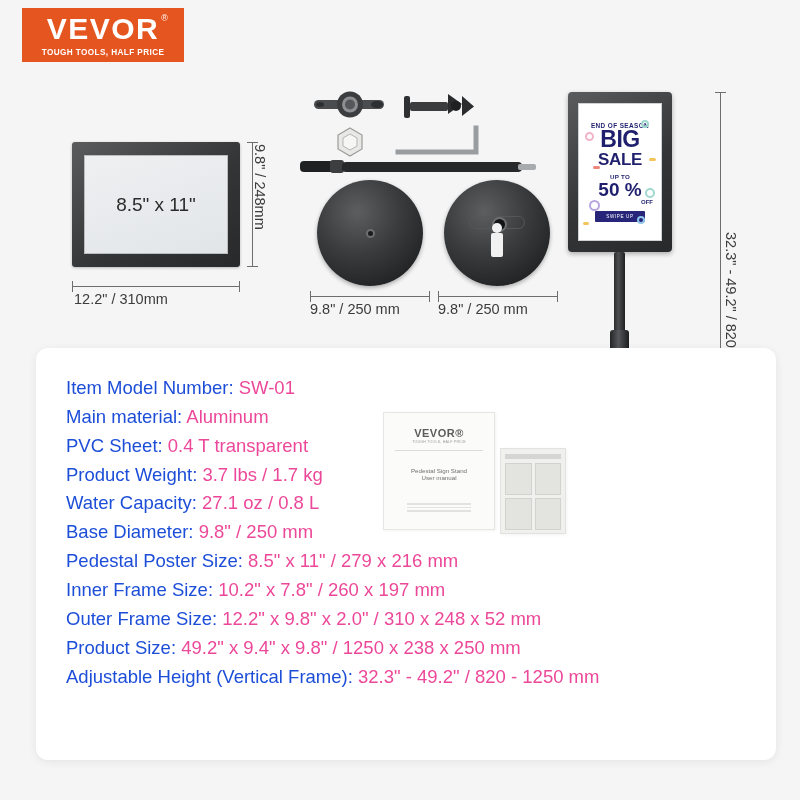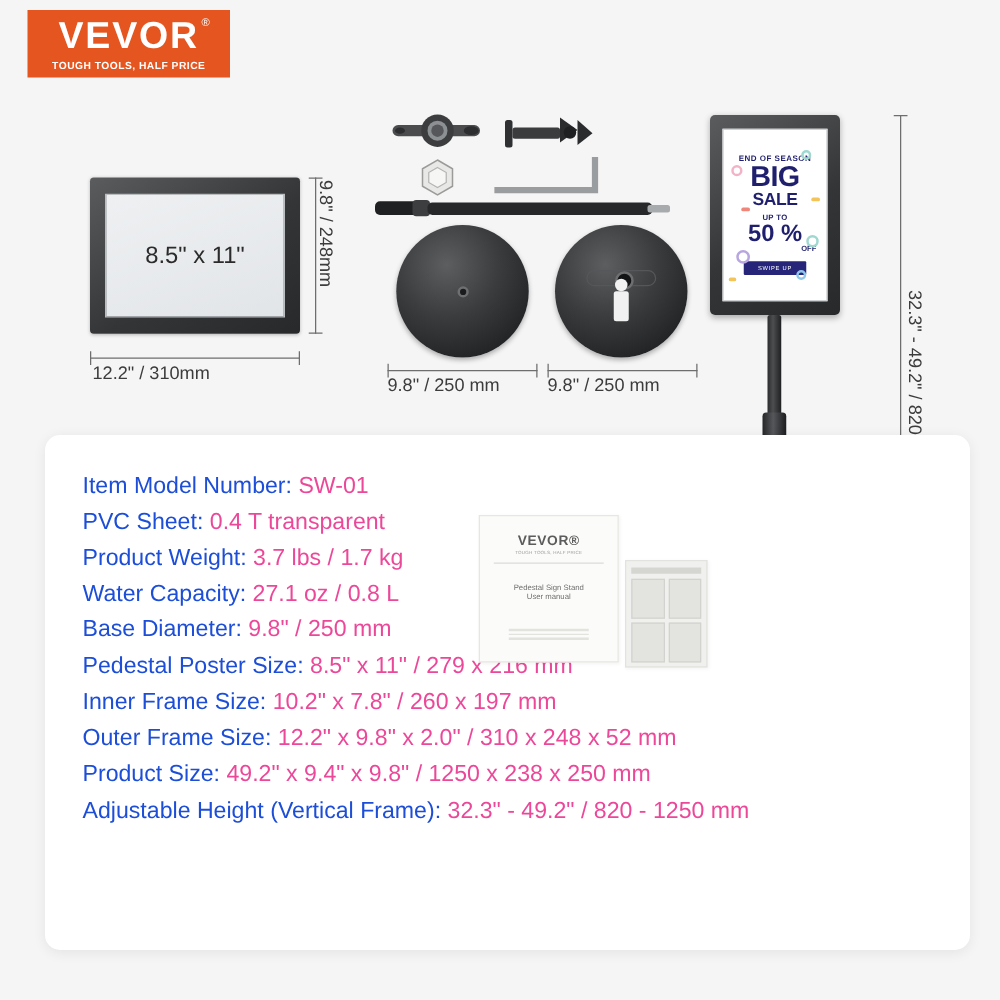--- a/index.html
+++ b/index.html
@@ -124,21 +124,21 @@
   }
   .poster {
     position: relative; width: 100%; height: 100%;
     background: #ffffff; overflow: hidden;
     display: flex; flex-direction: column;
     align-items: center; justify-content: center;
     border: 1px solid #cfd2d5;
   }
   .p-eos { font-size: 6.4px; font-weight: bold; color: #1f1f6e; letter-spacing: .4px; }
   .p-big { font-size: 23px; font-weight: bold; color: #1f1f6e; line-height: .92; letter-spacing: -.5px; }
-  .p-sale { font-size: 14px; font-weight: bold; color: #1f1f6e; line-height: 1; letter-spacing: -.3px; }
+  .p-sale { font-size: 17px; font-weight: bold; color: #1f1f6e; line-height: 1; letter-spacing: -.3px; }
   .p-upto { font-size: 6.2px; font-weight: bold; color: #1f1f6e; margin-top: 5px; letter-spacing: .3px; }
   .p-fifty { font-size: 19px; font-weight: bold; color: #1f1f6e; line-height: 1; }
   .p-off { font-size: 6px; font-weight: bold; color: #1f1f6e; align-self: flex-end; margin-right: 8px; }
   .p-btn {
     margin-top: 6px; background: #26257a; color: #fff;
     font-size: 4.6px; letter-spacing: .6px;
     padding: 3px 11px; border-radius: 1px;
   }
   .confetti { position: absolute; border-radius: 50%; }
 
@@ -333,20 +333,21 @@
   <div class="dim-v" style="left:715px; top:92px; height:492px;">
     <span class="cap t"></span>
     <span class="bar"></span>
     <span class="cap b"></span>
   </div>
   <div class="dim-label vert" style="left:739px; top:232px;">32.3" - 49.2" / 820 - 1250 mm</div>
 
   <div class="spec-card">
     <div id="spec-rows">
         <div class="spec-line"><span class="spec-key">Item Model Number:</span><span class="spec-val"> SW-01</span></div>
+        <div class="spec-line"><span class="spec-key">Main material:</span><span class="spec-val"> Aluminum</span></div>
         <div class="spec-line"><span class="spec-key">PVC Sheet:</span><span class="spec-val"> 0.4 T transparent</span></div>
         <div class="spec-line"><span class="spec-key">Product Weight:</span><span class="spec-val"> 3.7 lbs / 1.7 kg</span></div>
         <div class="spec-line"><span class="spec-key">Water Capacity:</span><span class="spec-val"> 27.1 oz / 0.8 L</span></div>
         <div class="spec-line"><span class="spec-key">Base Diameter:</span><span class="spec-val"> 9.8" / 250 mm</span></div>
         <div class="spec-line"><span class="spec-key">Pedestal Poster Size:</span><span class="spec-val"> 8.5" x 11" / 279 x 216 mm</span></div>
         <div class="spec-line"><span class="spec-key">Inner Frame Size:</span><span class="spec-val"> 10.2" x 7.8" / 260 x 197 mm</span></div>
         <div class="spec-line"><span class="spec-key">Outer Frame Size:</span><span class="spec-val"> 12.2" x 9.8" x 2.0" / 310 x 248 x 52 mm</span></div>
         <div class="spec-line"><span class="spec-key">Product Size:</span><span class="spec-val"> 49.2" x 9.4" x 9.8" / 1250 x 238 x 250 mm</span></div>
         <div class="spec-line"><span class="spec-key">Adjustable Height (Vertical Frame):</span><span class="spec-val"> 32.3" - 49.2" / 820 - 1250 mm</span></div>
       </div>

